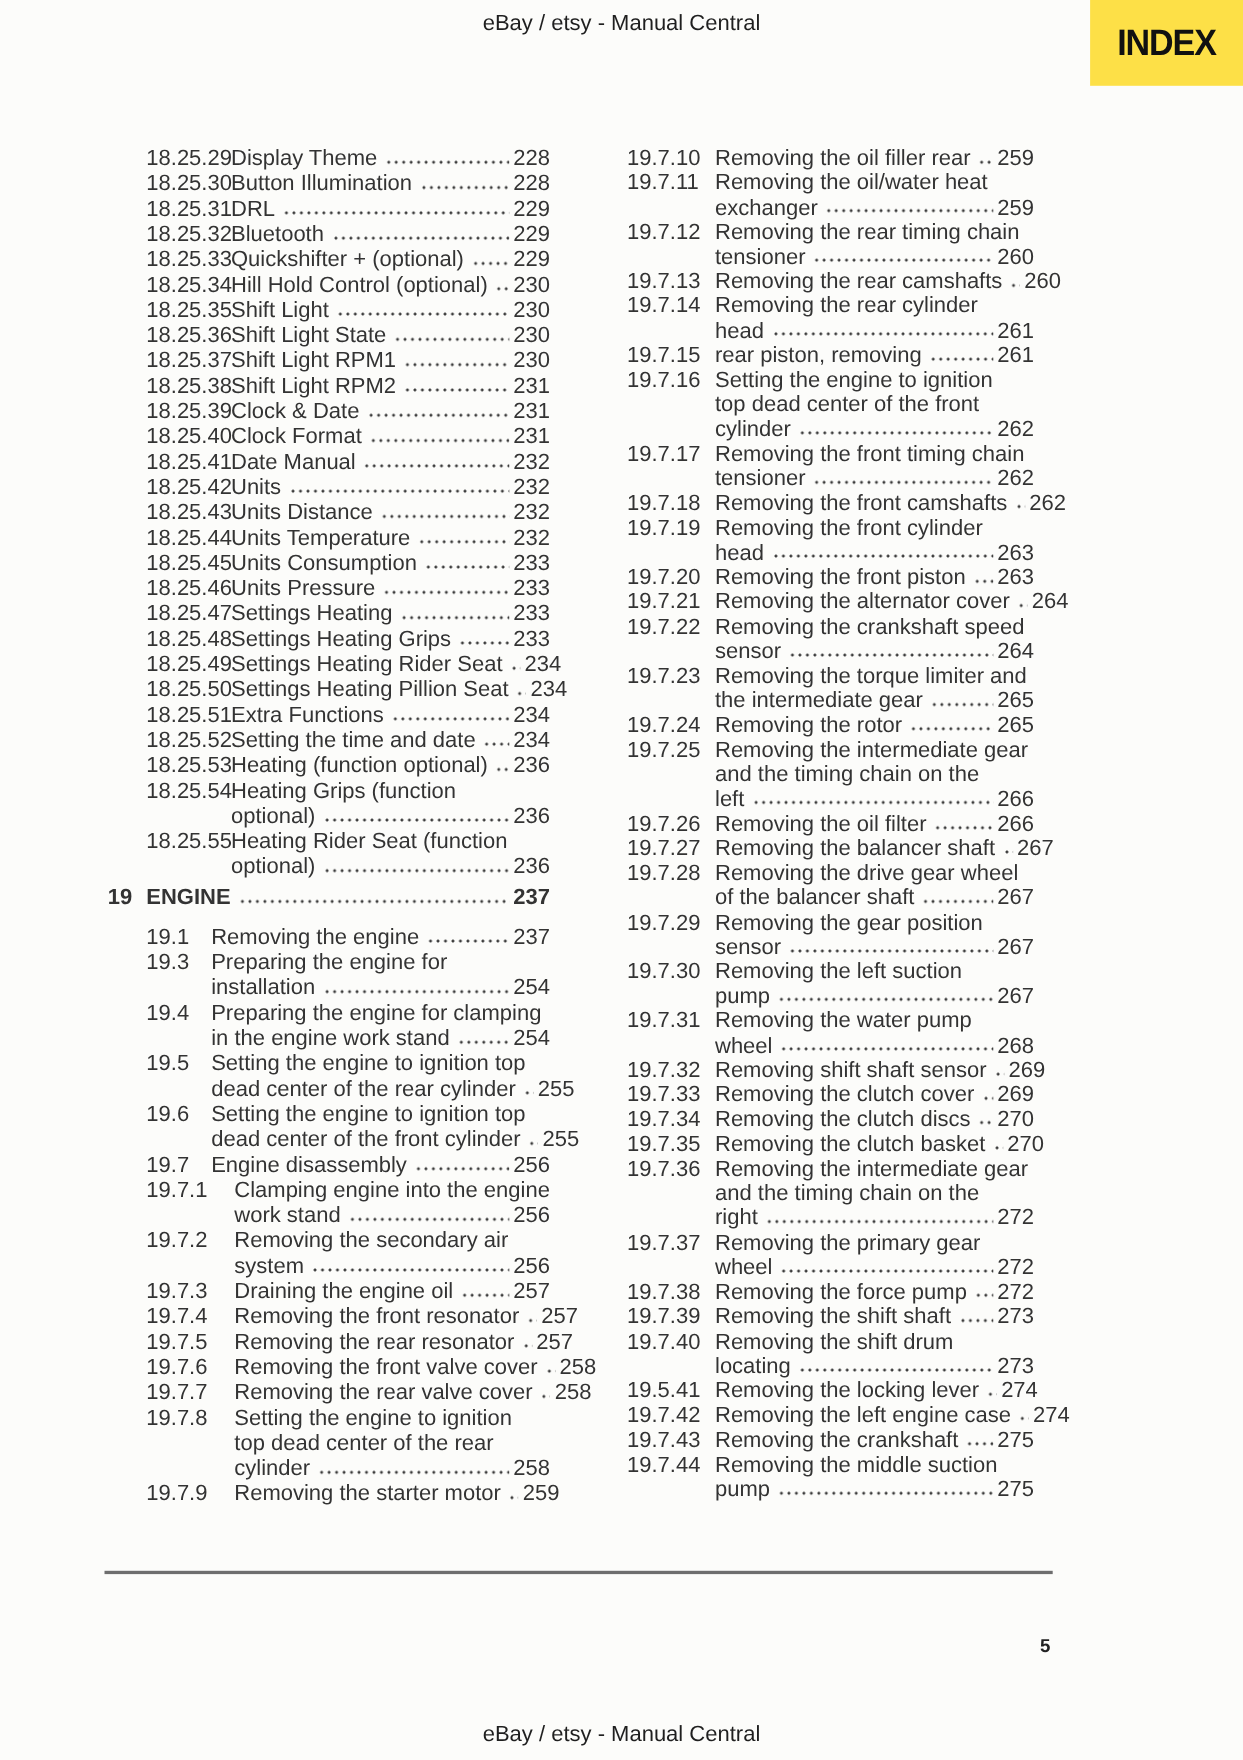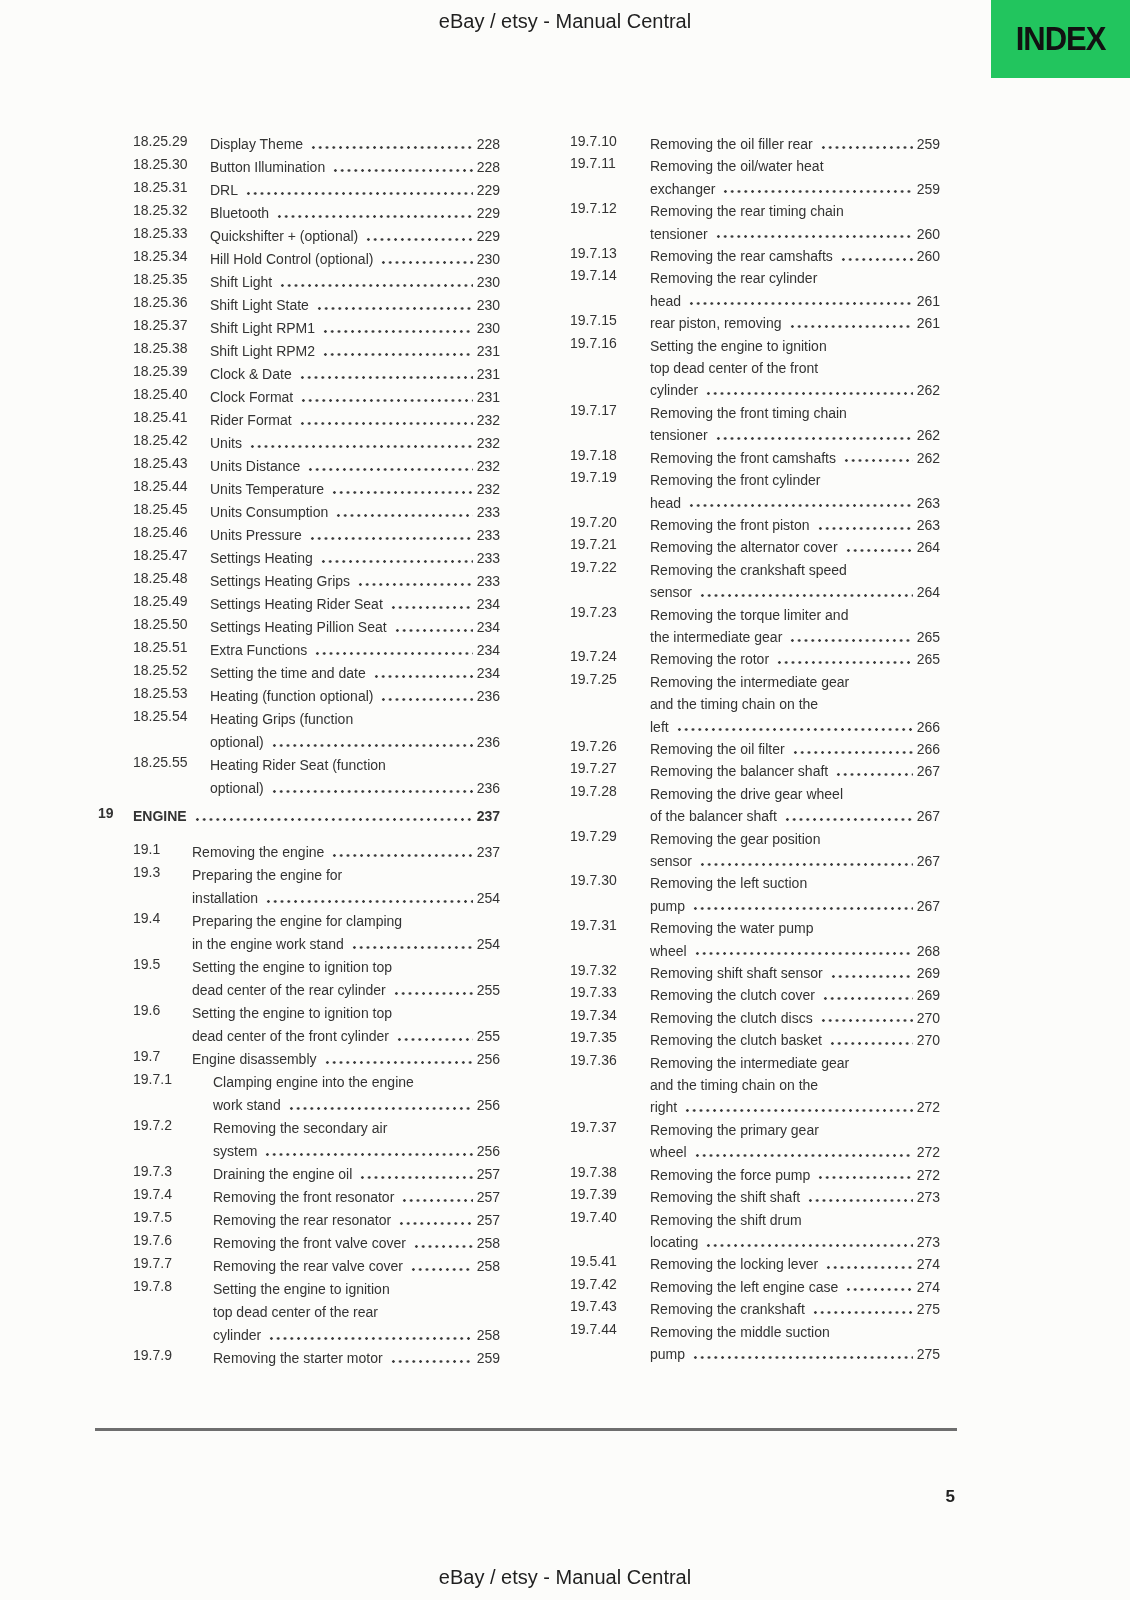--- a/index.html
+++ b/index.html
@@ -19,33 +19,33 @@
     top: 10px; left: 0;
     width: 1130px;
     text-align: center;
     font-size: 20px;
     color: #1f1f1f;
   }
   .index-box {
     position: absolute;
     top: 0; left: 991px;
     width: 139px; height: 78px;
-    background: #22c55e;
+    background: #fde047;
     display: flex;
     align-items: center;
     justify-content: center;
   }
   .index-box .label {
     font-size: 31px;
     font-weight: bold;
     letter-spacing: -1px;
     color: #111;
     transform: scaleY(1.08);
   }
-  .toc-col { position: absolute; top: 133px; font-size: 14px; }
+  .toc-col { position: absolute; top: 133px; font-size: 20px; }
   .col-left  { left: 98px;  width: 402px; }
   .col-right { left: 570px; width: 370px; }
   .col-left  .line { line-height: 23px; }
   .col-right .line { line-height: 22.4px; }
   .entry { position: relative; }
   .enum { position: absolute; top: 0; white-space: nowrap; }
   .line { display: flex; }
   .ttl { white-space: nowrap; }
   .leader {
     flex: 1;
@@ -191,21 +191,21 @@
         <span class="enum">18.25.40</span>
         <div class="line">
           <span class="ttl">Clock Format</span>
           <span class="leader"></span>
           <span class="page-no">231</span>
         </div>
       </div>
       <div class="entry e-a">
         <span class="enum">18.25.41</span>
         <div class="line">
-          <span class="ttl">Rider Format</span>
+          <span class="ttl">Date Manual</span>
           <span class="leader"></span>
           <span class="page-no">232</span>
         </div>
       </div>
       <div class="entry e-a">
         <span class="enum">18.25.42</span>
         <div class="line">
           <span class="ttl">Units</span>
           <span class="leader"></span>
           <span class="page-no">232</span>

